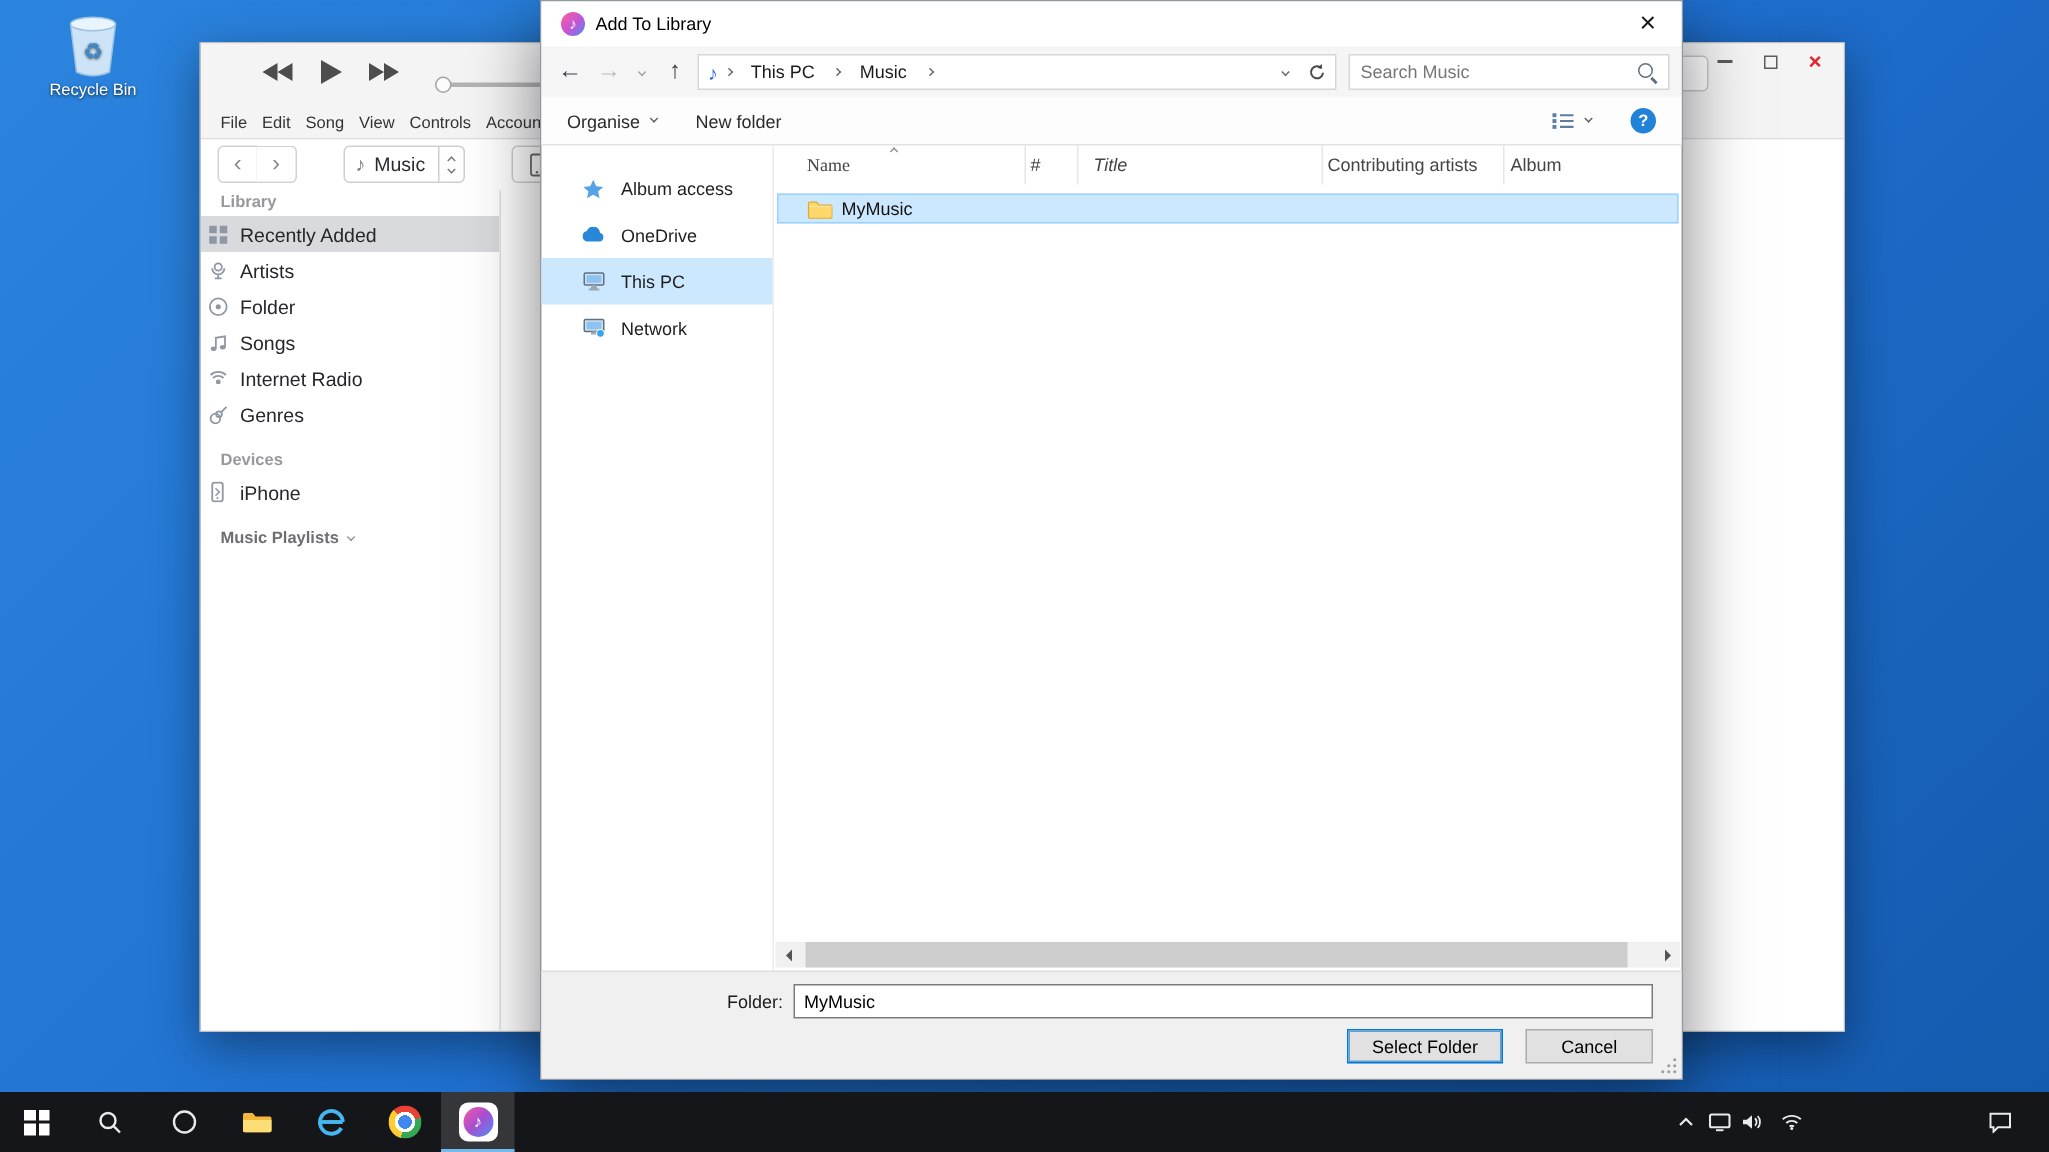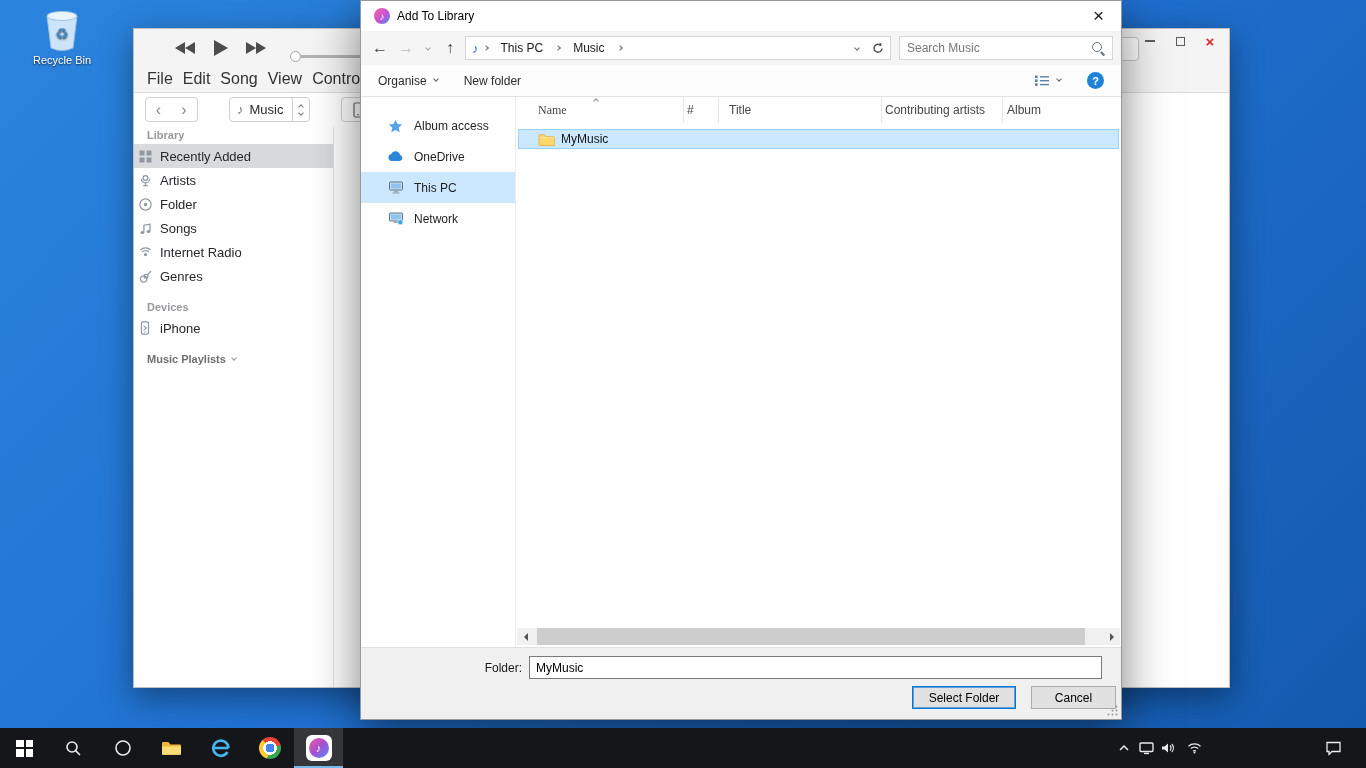--- a/index.html
+++ b/index.html
@@ -22,21 +22,21 @@
     font-size:11px;text-shadow:0 1px 2px rgba(0,0,0,.75);cursor:default;}
   .desktop-icon svg{display:block;margin:0 auto 2px;}
 
   
   .itunes{position:absolute;left:133px;top:28px;width:1097px;height:660px;background:#fff;
     box-shadow:0 10px 30px rgba(0,0,0,.4);border:1px solid rgba(0,0,0,.25);z-index:1;font-size:13px;color:#2a2a2e;}
   .it-chrome{position:relative;height:64px;background:#f4f4f4;border-bottom:1px solid #dcdcdc;}
   .it-transport{position:absolute;left:40px;top:10px;display:flex;align-items:center;gap:16px;}
   .it-volume{position:absolute;left:158px;top:26px;width:142px;height:3px;background:#b3b3b3;border-radius:2px;}
   .it-volume .knob{position:absolute;left:-2px;top:-4px;width:11px;height:11px;border-radius:50%;background:#fdfdfd;border:1px solid #a5a5a5;}
-  .it-menubar{position:absolute;left:13px;bottom:4px;display:flex;gap:10px;font-size:16px;color:#333;}
+  .it-menubar{position:absolute;left:13px;bottom:4px;display:flex;gap:10px;font-size:11px;color:#333;}
   .it-menubar span{white-space:nowrap;}
   .it-search{position:absolute;right:90px;top:8px;width:150px;height:24px;border:1px solid #c9c9c9;border-radius:4px;background:#fff;}
   .win-controls{position:absolute;right:4px;top:2px;display:flex;}
   .win-controls .wc{width:30px;height:20px;display:flex;align-items:center;justify-content:center;}
   .wc .bar{width:10px;height:1.5px;background:#5c5c5c;}
   .wc .box{width:9px;height:9px;border:1.2px solid #5c5c5c;}
   .wc.close{color:#e0272f;font-size:15px;font-weight:bold;}
 
   .it-navrow{position:relative;height:34px;background:#fff;}
   .seg{position:absolute;top:4px;height:25px;width:27px;border:1px solid #d2d2d2;background:#fff;
@@ -89,38 +89,38 @@
   .dlg-main{position:absolute;top:96px;bottom:72px;left:0;right:0;display:flex;}
   .dlg-side{width:155px;border-right:1px solid #ececec;padding-top:13px;}
   .side-item{height:31px;display:flex;align-items:center;gap:10px;padding-left:26px;color:#1f1f1f;}
   .side-item.selected{background:var(--selection-fill,#cce8ff);}
   .side-item .ico{width:17px;height:14px;display:flex;align-items:center;justify-content:center;flex:none;}
   .dlg-files{flex:1;position:relative;}
   .files-header{display:flex;height:26px;color:#454545;position:relative;}
   .files-header .hc{display:flex;align-items:center;border-right:1px solid #e6e6e6;height:100%;white-space:nowrap;overflow:hidden;}
   .hc.col-name{width:168px;padding-left:22px;font-family:Liberation Serif, serif;}
   .hc.col-num{width:35px;padding-left:3px;}
-  .hc.col-title{width:163px;padding-left:10px;}
+  .hc.col-title{width:163px;padding-left:10px;font-style:italic;}
   .hc.col-artists{width:121px;padding-left:3px;}
   .hc.col-album{flex:1;padding-left:4px;border-right:none;}
   .sort-caret{position:absolute;left:78px;top:2px;}
   .file-row{position:absolute;left:2px;right:2px;top:32px;height:20px;background:var(--selection-fill,#cce8ff);
     border:1px solid var(--selection-border,#99d1ff);display:flex;align-items:center;color:#111;}
   .file-row svg{margin-left:19px;flex:none;}
   .file-row span{margin-left:6px;}
   .hscroll{position:absolute;left:1px;right:1px;bottom:2px;height:17px;background:#f0f0f0;}
   .hs-arrow{position:absolute;top:0;width:17px;height:17px;display:flex;align-items:center;justify-content:center;}
   .hs-thumb{position:absolute;left:20px;top:0;bottom:0;width:548px;background:#cdcdcd;}
   .tri{width:0;height:0;border:4px solid transparent;}
   .tri.l{border-right-color:#555;border-left:none;}
   .tri.r{border-left-color:#555;border-right:none;}
   .dlg-footer{position:absolute;left:0;right:0;bottom:0;height:72px;background:#f0f0f0;border-top:1px solid #dfdfdf;}
   .folder-row{position:absolute;left:0;right:19px;top:8px;display:flex;align-items:center;justify-content:flex-end;gap:7px;}
   .folder-input{width:573px;height:23px;border:1px solid #7a7a7a;background:#fff;padding:0 6px;font:12px "Liberation Sans",sans-serif;color:#000;outline:none;}
-  .btn-row{position:absolute;right:5px;top:38px;display:flex;gap:15px;}
+  .btn-row{position:absolute;right:19px;top:38px;display:flex;gap:15px;}
   .wbtn{height:23px;background:#e1e1e1;border:1px solid #adadad;font:12px "Liberation Sans",sans-serif;color:#000;
     display:flex;align-items:center;justify-content:center;}
   .wbtn.default{border:1px solid var(--accent,#0078d7);box-shadow:inset 0 0 0 1px #5e9fd8;}
   .wbtn.select{width:104px;}
   .wbtn.cancel{width:85px;}
 
   
   .taskbar{position:absolute;left:0;right:0;bottom:0;height:40px;background:#14161a;z-index:9;display:flex;}
   .tb-btn{width:49px;height:40px;display:flex;align-items:center;justify-content:center;flex:none;}
   .tb-btn.active{background:rgba(255,255,255,.14);box-shadow:inset 0 -2px 0 #76b9ed;}

